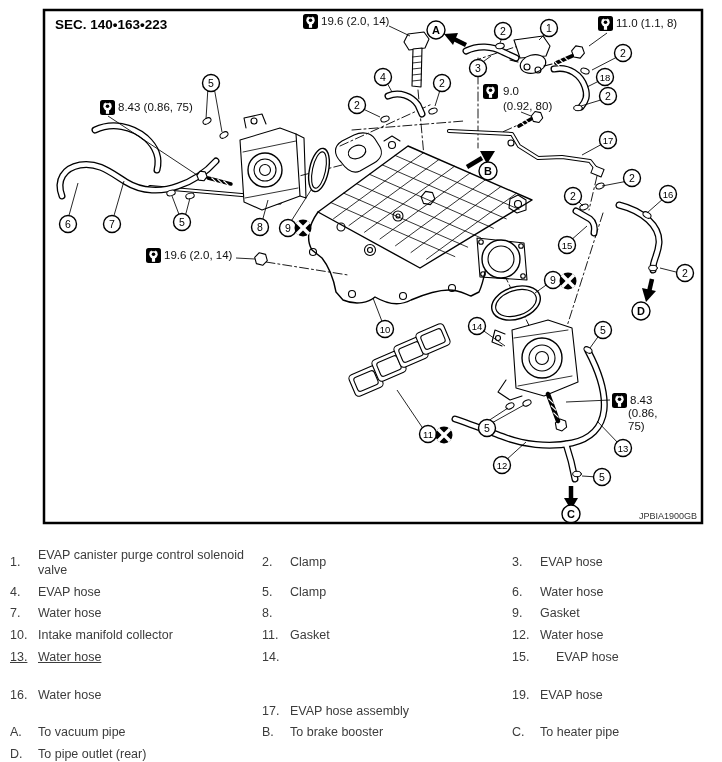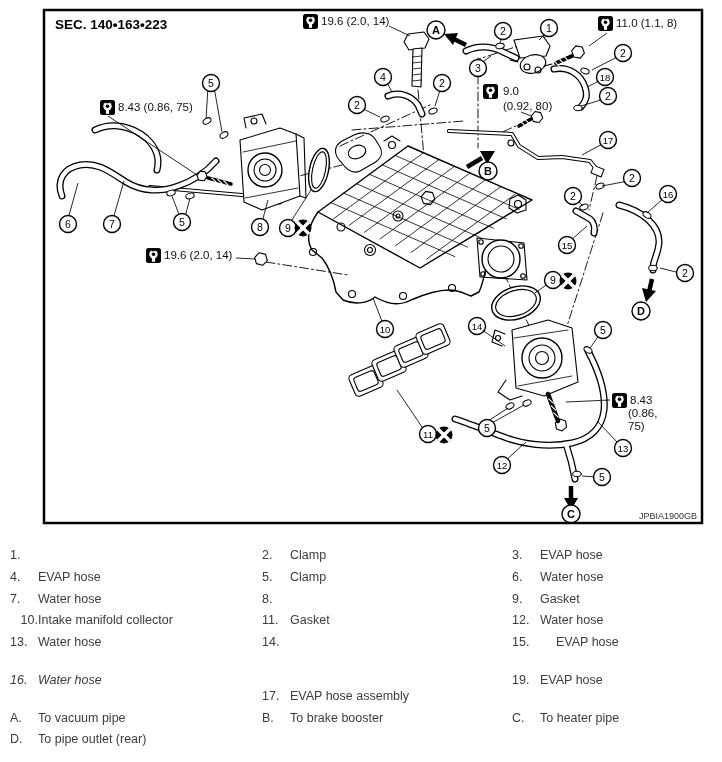--- a/index.html
+++ b/index.html
@@ -516,20 +516,21 @@
 
   <rect x="44" y="10" width="658" height="513" fill="none" stroke="#000" stroke-width="2.5"></rect>
 
   <text class="sec-title" x="55" y="29">SEC. 140•163•223</text>
   <text class="wm" x="697" y="519">JPBIA1900GB</text>
 </svg>
 
 <div id="legend">
       <div class="lcell c0" style="grid-area: 1 / 1;">
         <span class="ln">1.</span>
+        <span class="lt">EVAP canister purge control solenoid valve</span>
       </div>
       <div class="lcell c1" style="grid-area: 1 / 2;">
         <span class="ln">2.</span>
         <span class="lt">Clamp</span>
       </div>
       <div class="lcell c2" style="grid-area: 1 / 3;">
         <span class="ln">3.</span>
         <span class="lt">EVAP hose</span>
       </div>
       <div class="lcell c0" style="grid-area: 2 / 1;">
@@ -548,44 +549,44 @@
         <span class="ln">7.</span>
         <span class="lt">Water hose</span>
       </div>
       <div class="lcell c1" style="grid-area: 3 / 2;">
         <span class="ln">8.</span>
       </div>
       <div class="lcell c2" style="grid-area: 3 / 3;">
         <span class="ln">9.</span>
         <span class="lt">Gasket</span>
       </div>
-      <div class="lcell c0" style="grid-area: 4 / 1; text-align: right;">
+      <div class="lcell c0" style="grid-area: 4 / 1;">
         <span class="ln">10.</span>
         <span class="lt">Intake manifold collector</span>
       </div>
       <div class="lcell c1" style="grid-area: 4 / 2;">
         <span class="ln">11.</span>
         <span class="lt">Gasket</span>
       </div>
       <div class="lcell c2" style="grid-area: 4 / 3;">
         <span class="ln">12.</span>
         <span class="lt">Water hose</span>
       </div>
-      <div class="lcell c0" style="grid-area: 5 / 1;">
+      <div class="lcell c0" style="grid-area: 5 / 1; text-decoration: underline;">
         <span class="ln">13.</span>
         <span class="lt">Water hose</span>
       </div>
       <div class="lcell c1" style="grid-area: 5 / 2;">
         <span class="ln">14.</span>
       </div>
       <div class="lcell c2" style="grid-area: 5 / 3; gap: 16px;">
         <span class="ln">15.</span>
         <span class="lt">EVAP hose</span>
       </div>
-      <div class="lcell c0" style="grid-area: 6 / 1; font-style: italic;">
+      <div class="lcell c0" style="grid-area: 6 / 1;">
         <span class="ln">16.</span>
         <span class="lt">Water hose</span>
       </div>
       <div class="lcell c1" style="grid-area: 6 / 2; margin-top: 32px;">
         <span class="ln">17.</span>
         <span class="lt">EVAP hose assembly</span>
       </div>
       <div class="lcell c2" style="grid-area: 6 / 3;">
         <span class="ln">19.</span>
         <span class="lt">EVAP hose</span>

